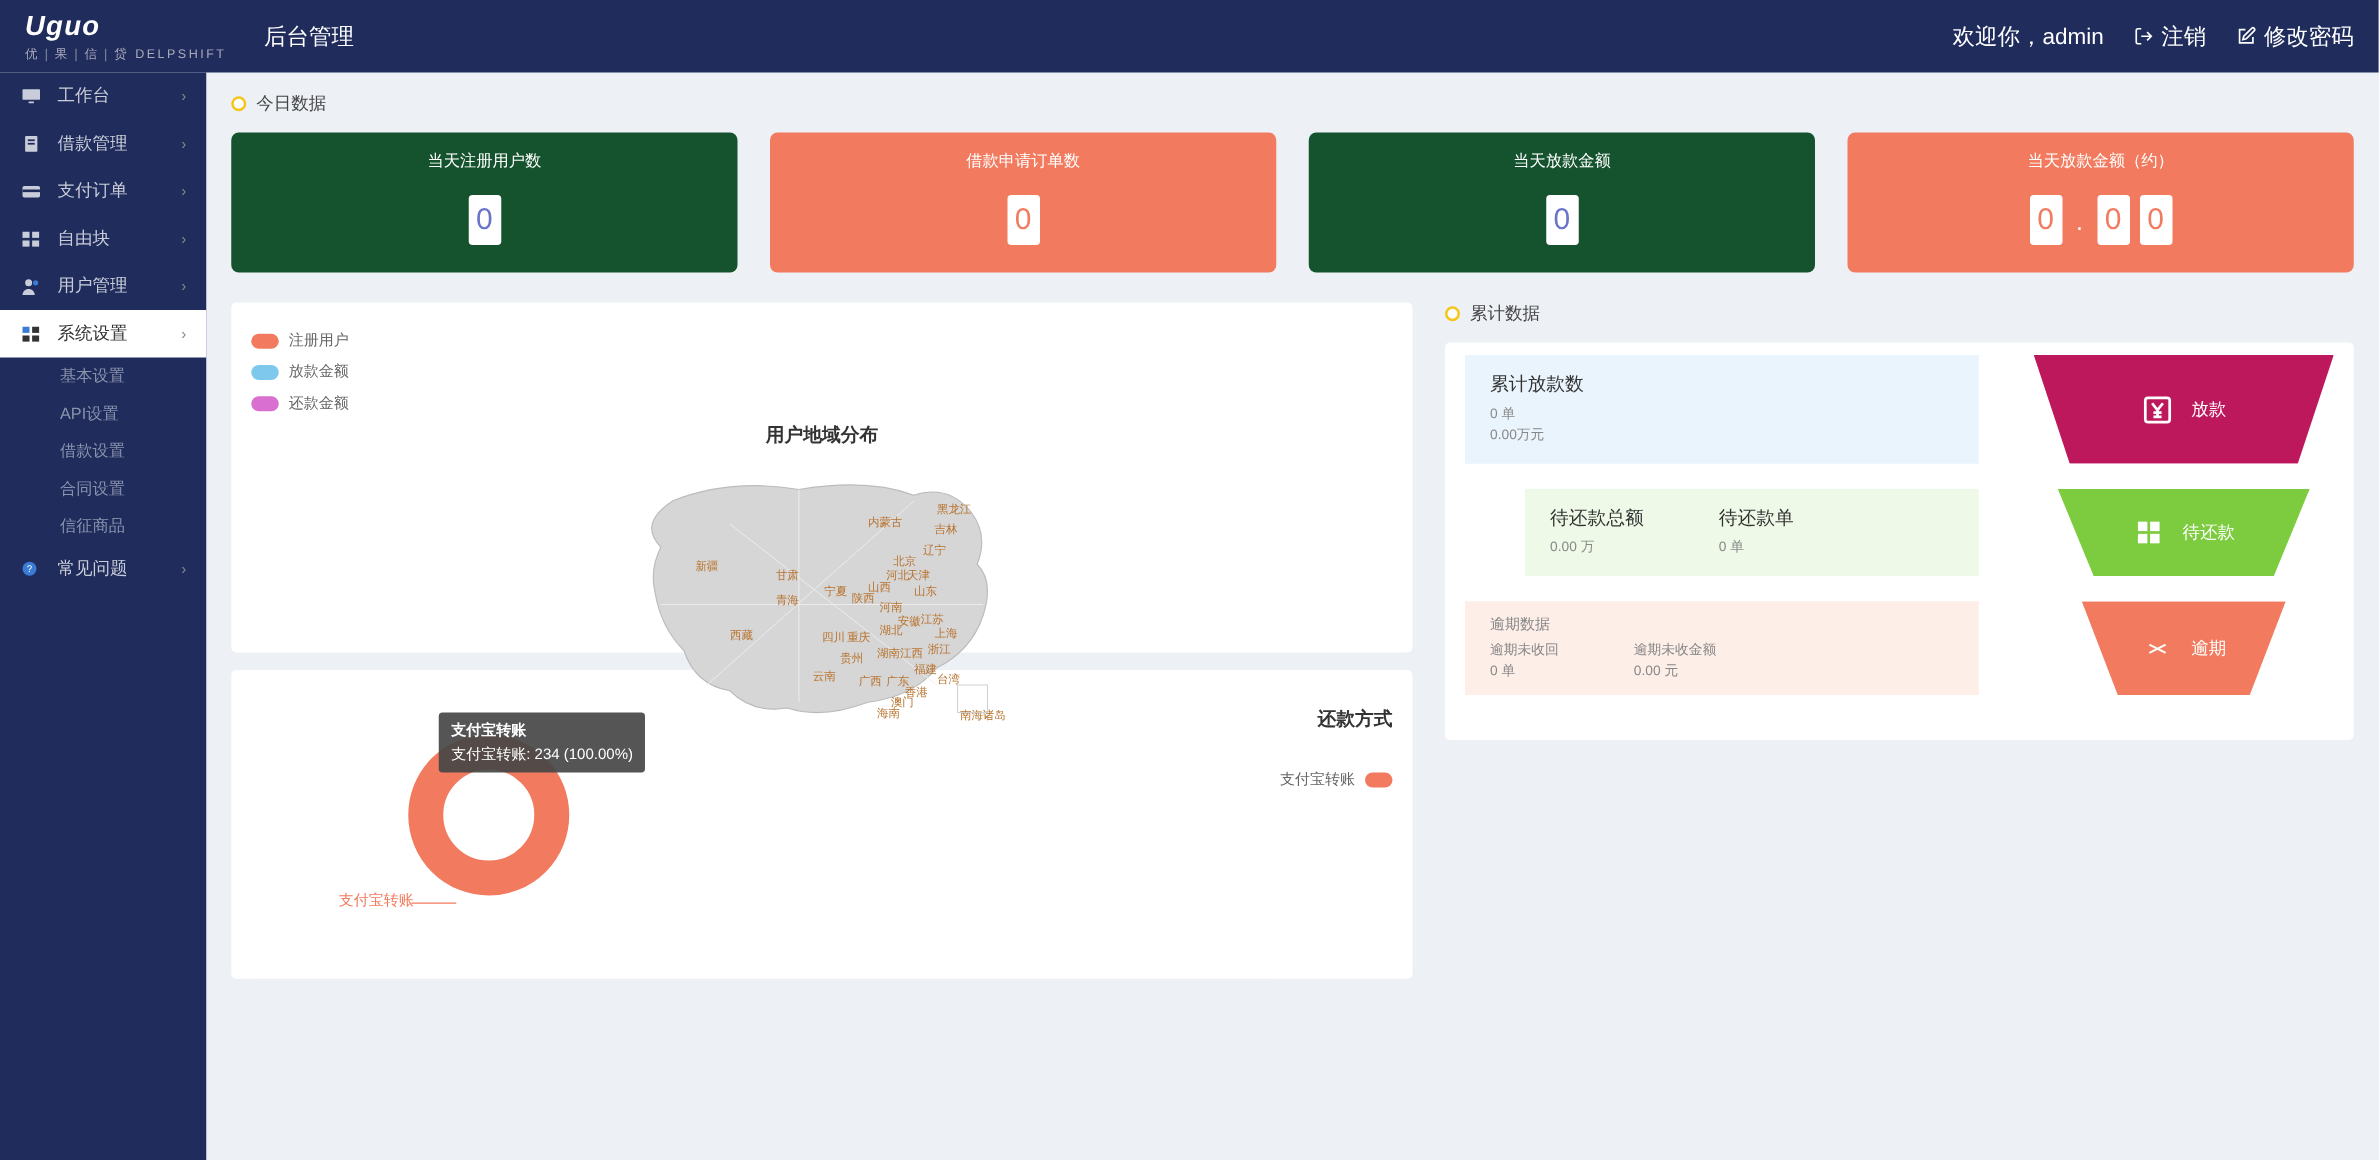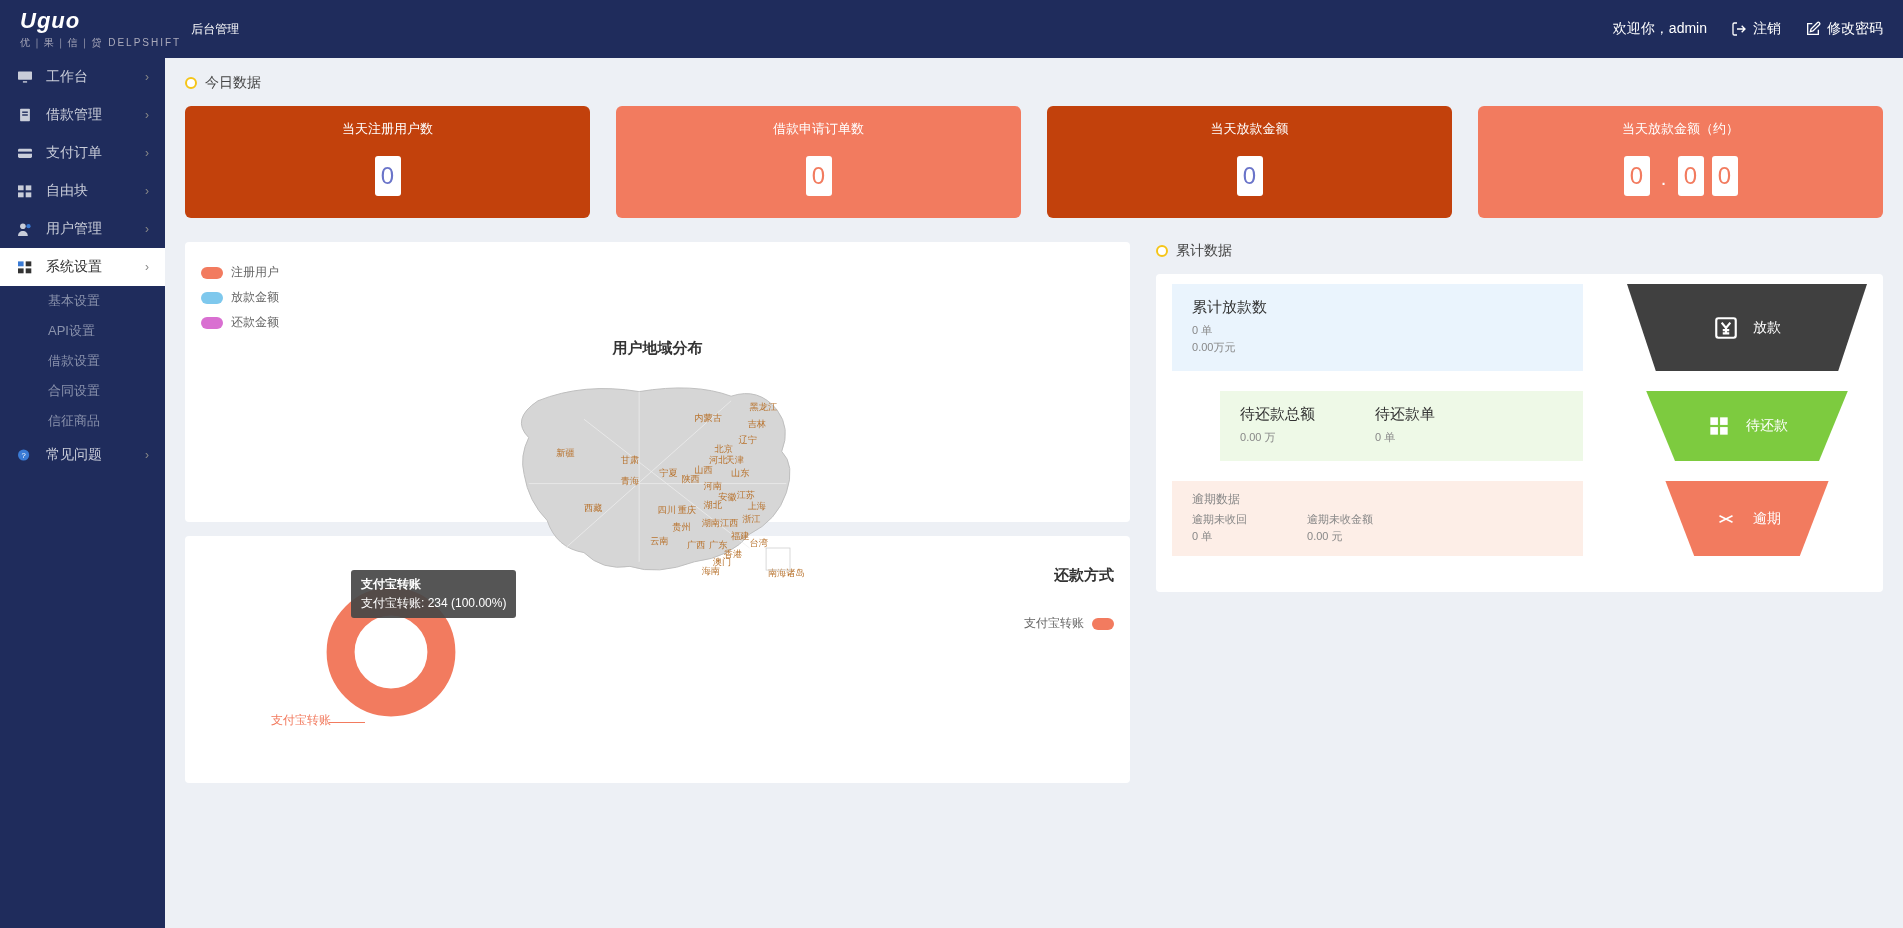--- a/index.html
+++ b/index.html
@@ -3,23 +3,23 @@
 <meta charset="utf-8">
 <style>
 * { margin: 0; padding: 0; box-sizing: border-box; }
 body { font-family: "Microsoft YaHei", Arial, sans-serif; background: #edf0f5; color: #333; font-size: 14px; overflow: hidden; }
 
 
 .header { height: 58px; background: #1f2c5c; color: #fff; display: flex; align-items: center; padding: 0 20px; }
 .logo-area { display: flex; align-items: center; gap: 10px; }
 .logo-text { font-size: 22px; font-weight: bold; font-style: italic; letter-spacing: 1px; }
 .logo-sub { font-size: 10px; letter-spacing: 2px; color: #aab; margin-top: 2px; }
-.logo-right { font-size: 12px; margin-left: 0; }
+.logo-right { font-size: 18px; margin-left: 20px; }
 .header-spacer { flex: 1; }
-.header-actions { display: flex; align-items: center; gap: 24px; font-size: 14px; }
+.header-actions { display: flex; align-items: center; gap: 24px; font-size: 18px; }
 .header-action { cursor: pointer; display: flex; align-items: center; gap: 6px; }
 .header-icon { width: 16px; height: 16px; display: inline-block; }
 
 
 .layout { display: flex; height: calc(100vh - 58px); }
 
 
 .sidebar { width: 165px; background: #1f2c5c; color: #c9cdd9; flex-shrink: 0; }
 .sidebar-item { display: flex; align-items: center; height: 38px; padding: 0 16px; cursor: pointer; position: relative; }
 .sidebar-item.active { background: #fff; color: #333; }
@@ -31,21 +31,21 @@
 
 .main { flex: 1; padding: 16px 20px; overflow: auto; }
 
 
 .section-title { display: flex; align-items: center; gap: 8px; margin-bottom: 14px; font-size: 14px; color: #444; }
 .dot-yellow { width: 12px; height: 12px; border: 2px solid #f5c518; border-radius: 50%; background: #fff; }
 
 
 .stat-row { display: flex; gap: 26px; margin-bottom: 24px; }
 .stat-card { flex: 1; border-radius: 6px; color: #fff; padding: 14px 0 22px; text-align: center; }
-.stat-card.purple { background: #c2410c; }
+.stat-card.purple { background: #14532d; }
 .stat-card.orange { background: #f27b5f; }
 .stat-title { font-size: 13px; margin-bottom: 18px; }
 .stat-digits { display: flex; justify-content: center; gap: 8px; }
 .digit-box { background: #fff; color: inherit; border-radius: 3px; width: 26px; height: 40px; display: flex; align-items: center; justify-content: center; font-size: 24px; font-weight: 500; }
 .stat-card.purple .digit-box { color: #6a74c9; }
 .stat-card.orange .digit-box { color: #f27b5f; }
 .digit-dot { width: 12px; color: #fff; font-size: 20px; align-self: flex-end; padding-bottom: 6px; }
 
 
 .content-row { display: flex; gap: 26px; }
@@ -74,21 +74,21 @@
 .pie-right { width: 140px; text-align: right; padding-top: 14px; }
 .pie-right-title { font-size: 15px; font-weight: bold; margin-bottom: 30px; }
 .pie-legend { display: flex; justify-content: flex-end; align-items: center; gap: 8px; font-size: 12px; color: #666; }
 
 
 .cumulative { padding-top: 10px; }
 .funnel-row { display: flex; align-items: stretch; border-radius: 3px; margin-bottom: 20px; overflow: visible; position: relative; gap: 44px; }
 .funnel-left { flex: 1; padding: 14px 20px; }
 .funnel-right { width: 240px; display: flex; align-items: center; justify-content: center; gap: 14px; color: #fff; font-size: 14px; position: relative; }
 .funnel-row.blue .funnel-left { background: #eaf4fd; }
-.funnel-row.blue .funnel-right { background: #404040; text-align: center; }
+.funnel-row.blue .funnel-right { background: #be185d; text-align: center; }
 .funnel-row.green .funnel-left { background: #eef9e7; margin-left: 48px; }
 .funnel-row.green .funnel-right { background: #7dcb3f; }
 .funnel-row.orange .funnel-left { background: #fdeee7; }
 .funnel-row.orange .funnel-right { background: #f27b5f; }
 .funnel-row.blue .funnel-right { clip-path: polygon(0 0, 100% 0, 88% 100%, 12% 100%); }
 .funnel-row.green .funnel-right { clip-path: polygon(8% 0, 92% 0, 80% 100%, 20% 100%); }
 .funnel-row.orange .funnel-right { clip-path: polygon(16% 0, 84% 0, 72% 100%, 28% 100%); }
 .funnel-title { font-size: 15px; color: #333; margin-bottom: 6px; }
 .funnel-sub { font-size: 11px; color: #888; margin-bottom: 2px; }
 .funnel-cols { display: flex; gap: 60px; }

